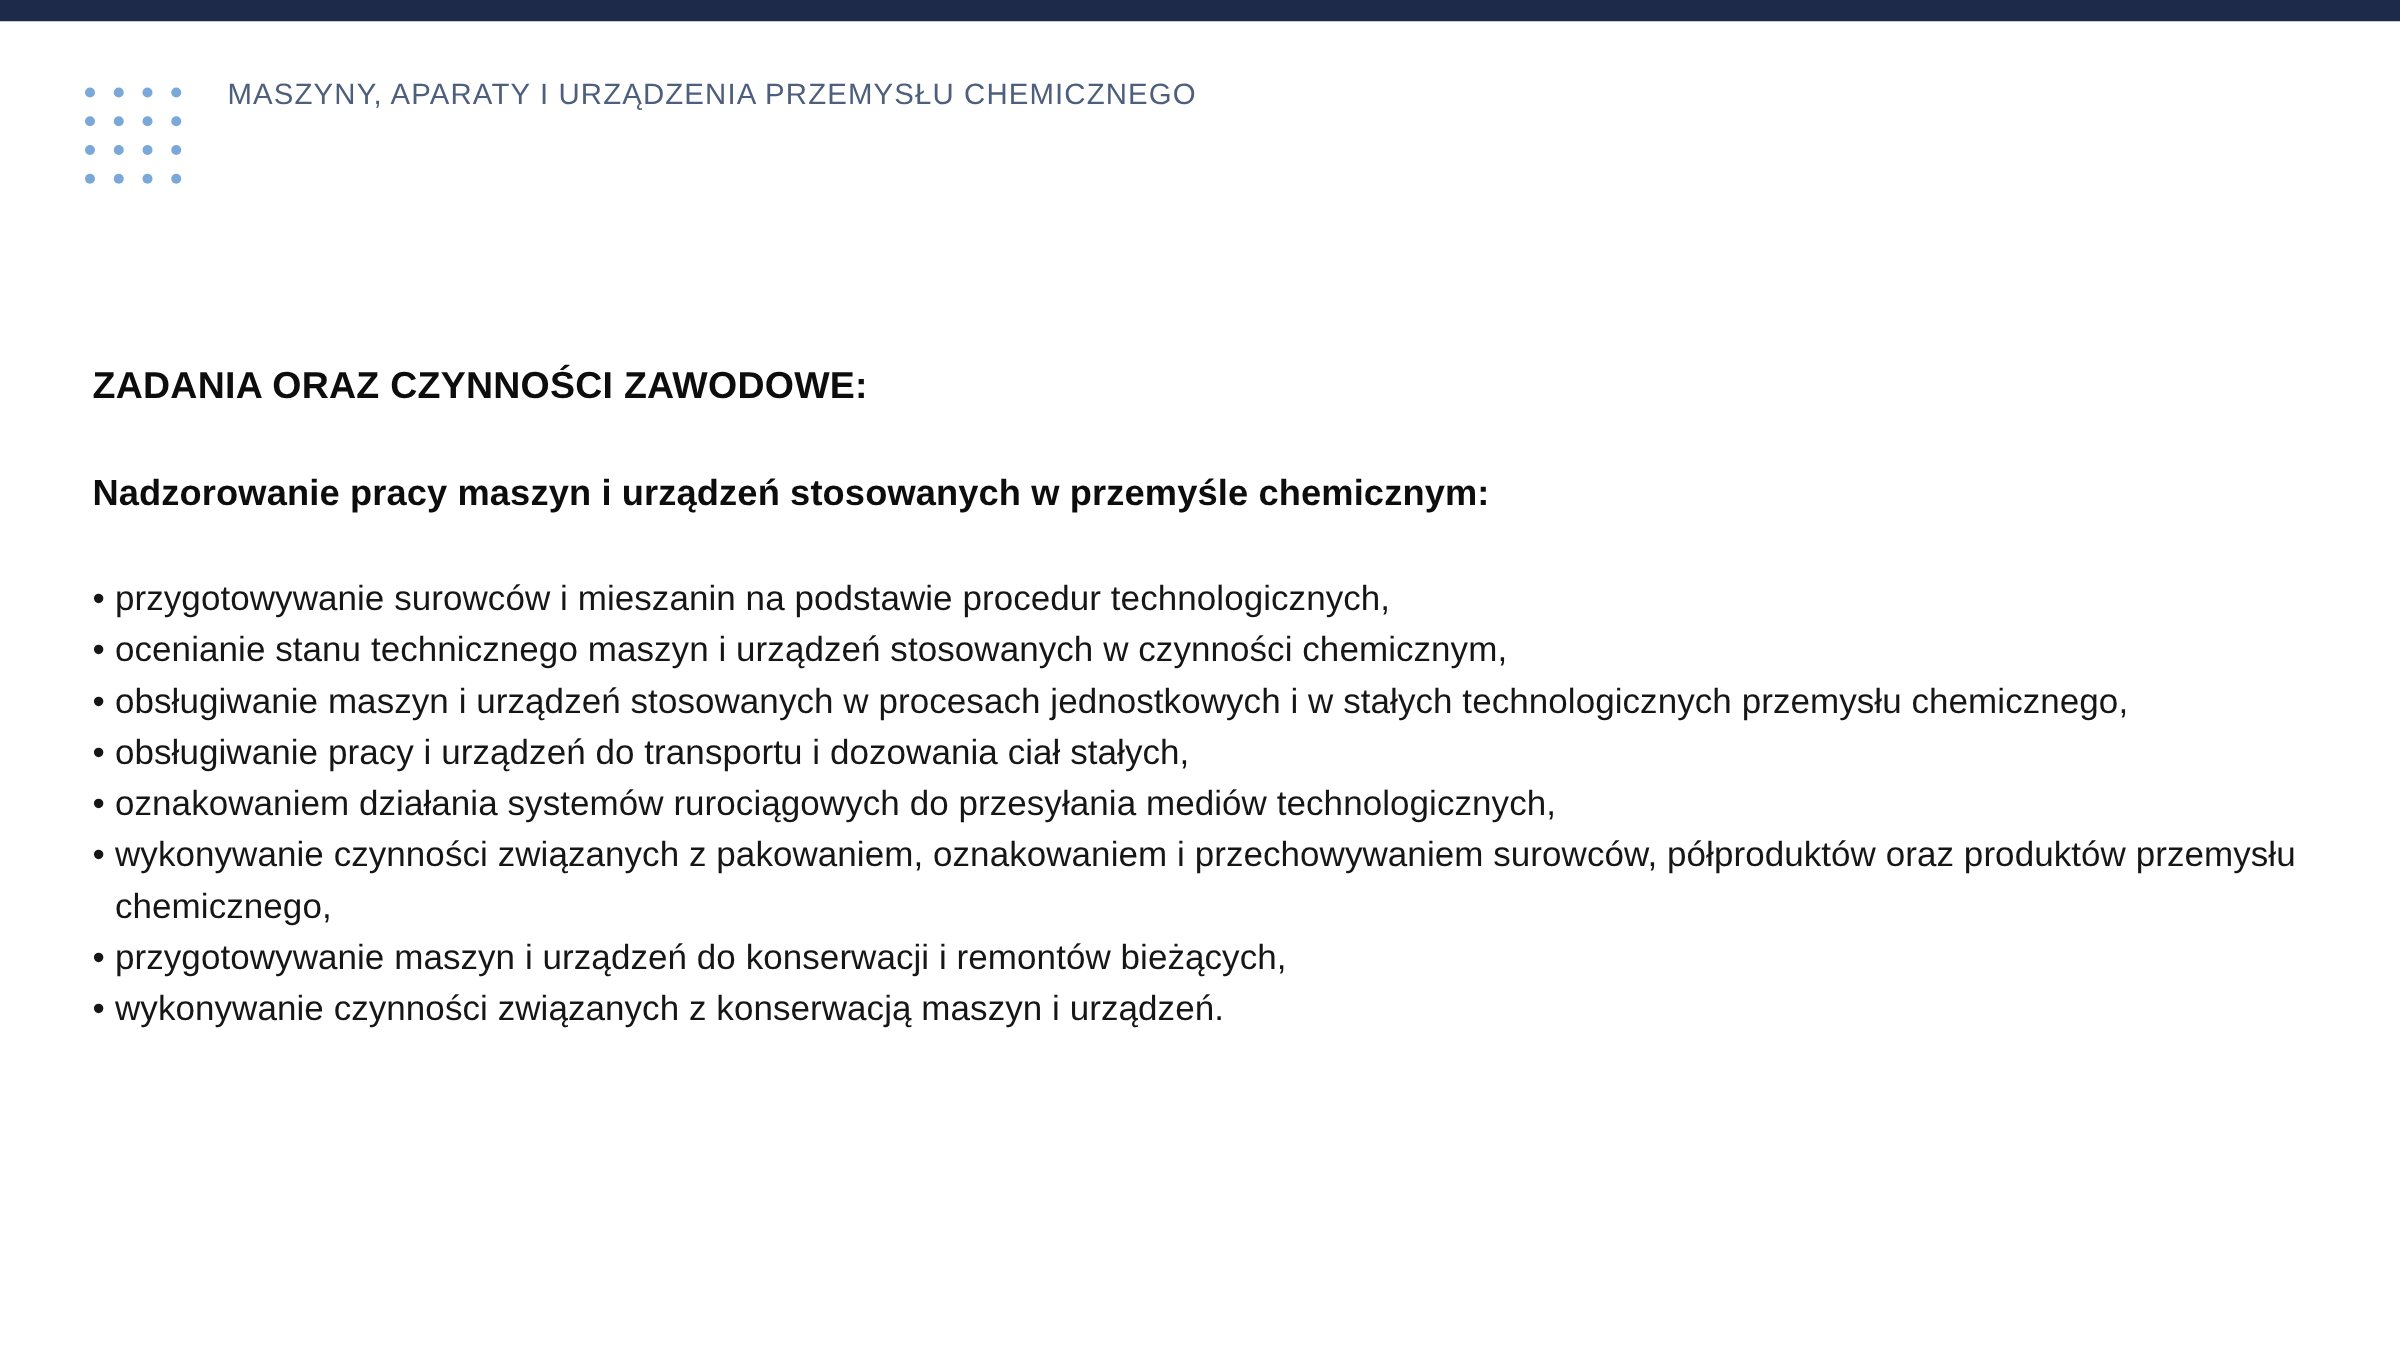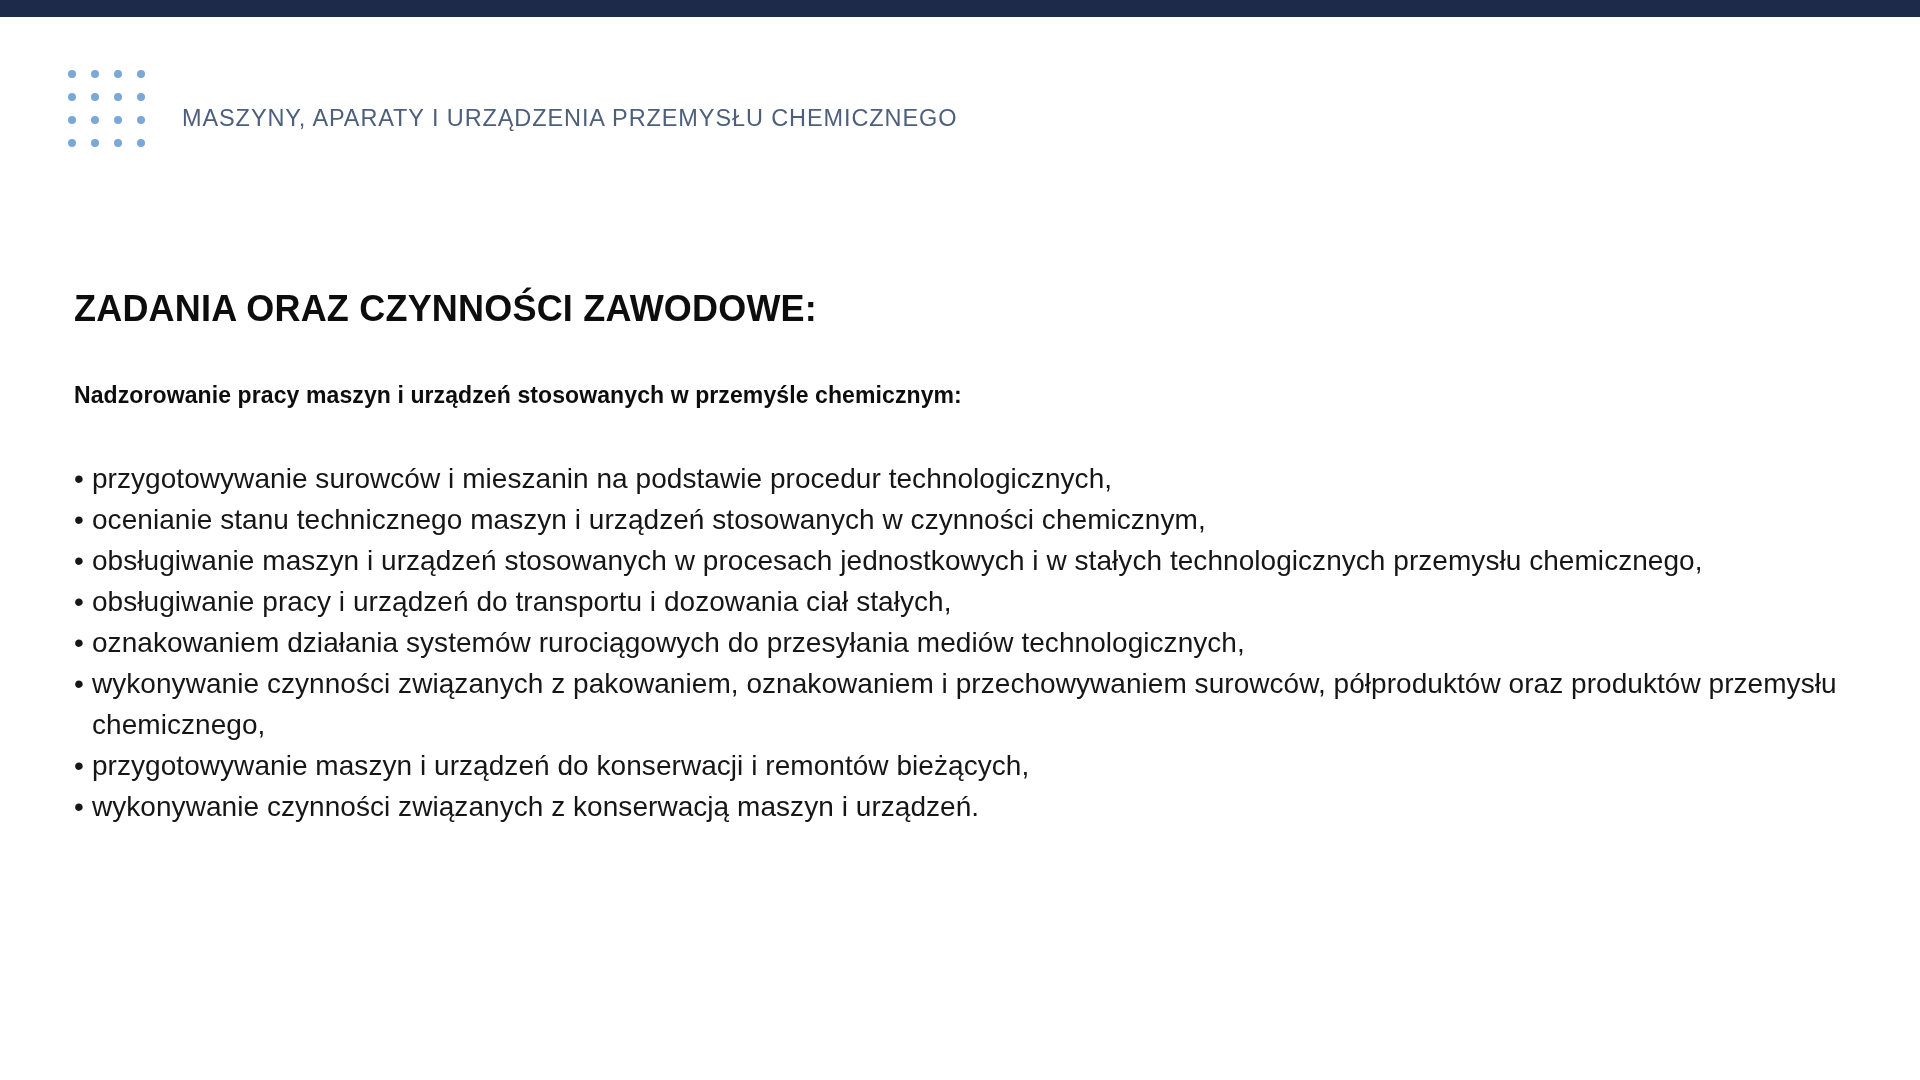--- a/index.html
+++ b/index.html
@@ -83,30 +83,30 @@
   
   .content {
     position: absolute;
     left: 74px;
     top: 290px;
     width: 1800px;
     color: #000000;
   }
 
   .section-title {
-    font-size: 36px;
+    font-size: 30px;
     font-weight: 700;
     line-height: 38px;
     letter-spacing: 0.2px;
     color: #0d0d0d;
   }
 
   .sub-title {
     margin-top: 48px;
-    font-size: 23px;
+    font-size: 29px;
     font-weight: 700;
     line-height: 38px;
     letter-spacing: 0.1px;
     color: #0d0d0d;
   }
 
   .bullet-list {
     margin-top: 44px;
     list-style: none;
     padding: 0;
@@ -153,21 +153,21 @@
     <span class="dot" style="background: rgb(122, 168, 216);"></span>
     <span class="dot" style="background: rgb(122, 168, 216);"></span>
     <span class="dot" style="background: rgb(122, 168, 216);"></span>
     <span class="dot" style="background: rgb(122, 168, 216);"></span>
     <span class="dot" style="background: rgb(122, 168, 216);"></span>
     <span class="dot" style="background: rgb(122, 168, 216);"></span>
     <span class="dot" style="background: rgb(122, 168, 216);"></span>
   </div>
 
   <div class="header-texts">
-    <div class="header-line-1" style="color: rgb(77, 95, 125); margin-top: 43px;">MASZYNY, APARATY I URZĄDZENIA PRZEMYSŁU CHEMICZNEGO</div>
+    <div class="header-line-1" style="color: rgb(77, 95, 125);">MASZYNY, APARATY I URZĄDZENIA PRZEMYSŁU CHEMICZNEGO</div>
   </div>
 
 </div>
 
 <div class="content">
 
   <div class="section-title">ZADANIA ORAZ CZYNNOŚCI ZAWODOWE:</div>
 
   <div class="sub-title">Nadzorowanie pracy maszyn i urządzeń stosowanych w przemyśle chemicznym:</div>
 

